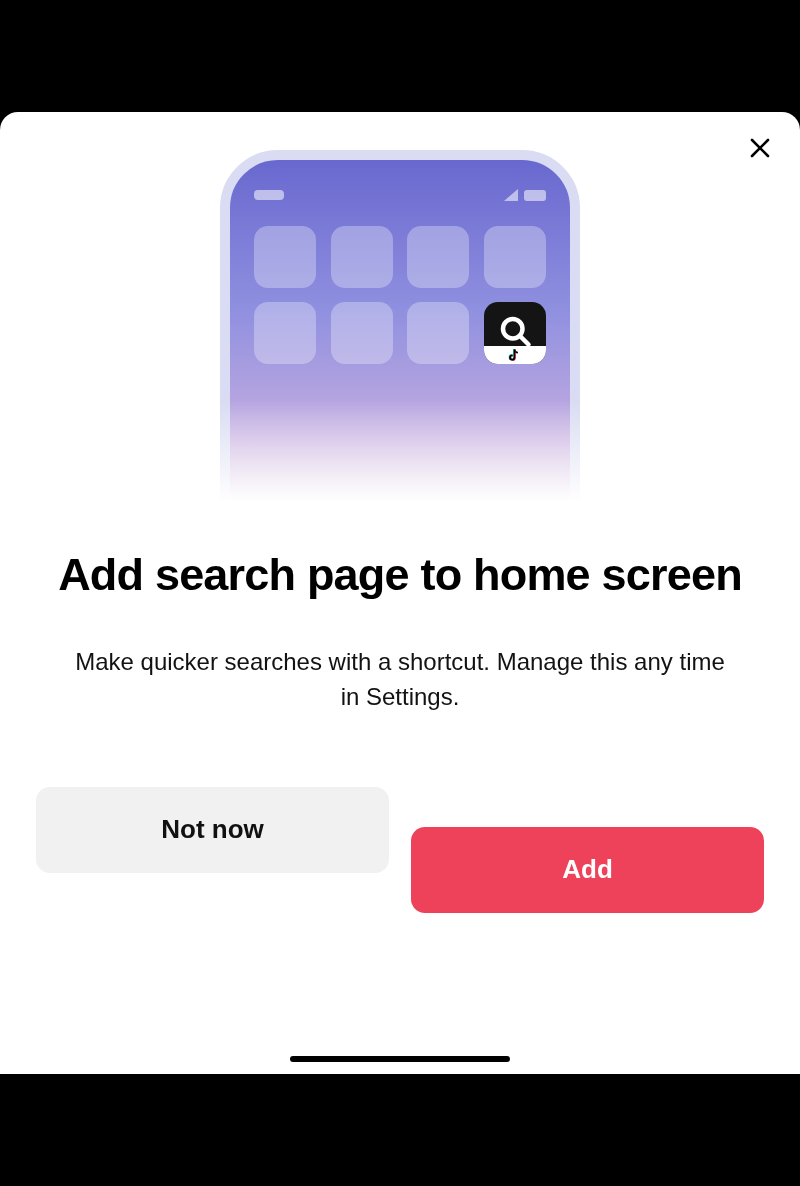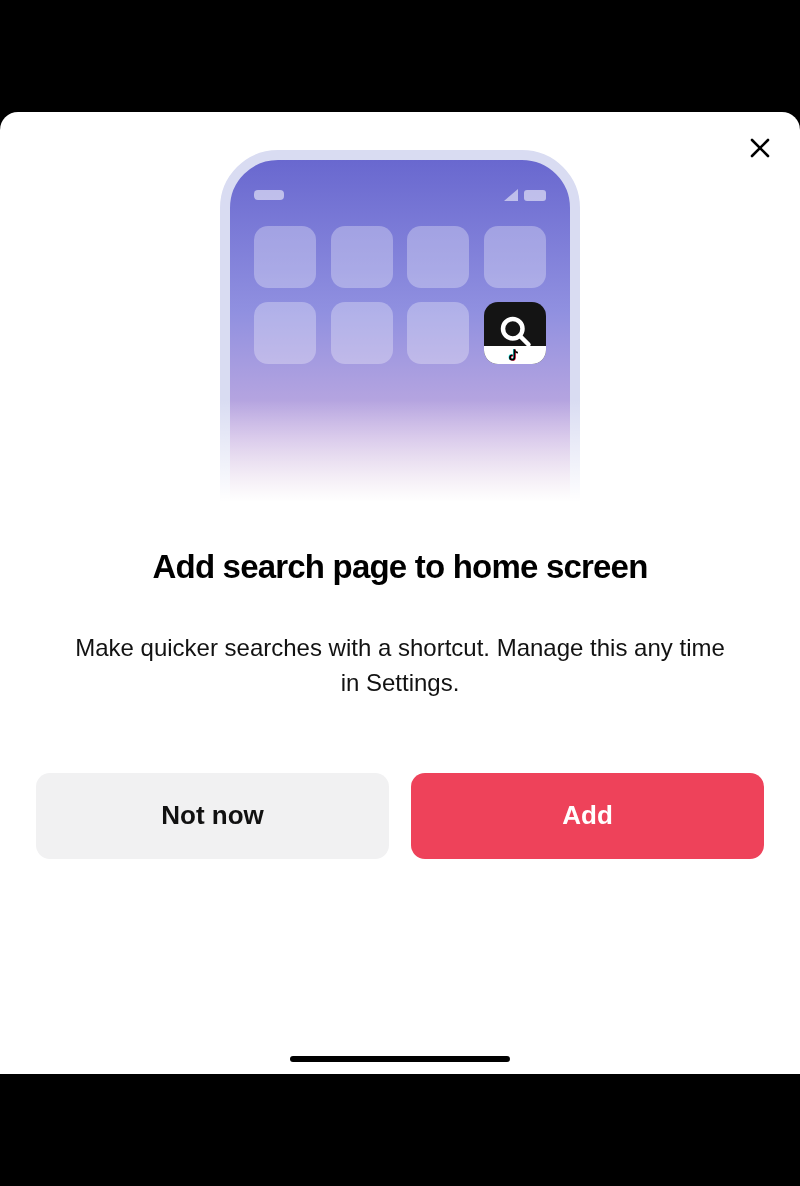--- a/index.html
+++ b/index.html
@@ -160,21 +160,21 @@
       position: absolute;
       bottom: 0;
       left: 0;
       right: 0;
       height: 120px;
       background: linear-gradient(180deg, rgba(255,255,255,0) 0%, #ffffff 85%);
       pointer-events: none;
     }
     
     .title {
-      font-size: 33px;
+      font-size: 45px;
       font-weight: 800;
       letter-spacing: -0.8px;
       text-align: right;
       color: #000;
       line-height: 1.18;
       margin-top: 28px;
       padding: 0 40px;
     }
     
     .subtitle {
@@ -209,20 +209,21 @@
     }
     
     .btn-secondary {
       background: #f1f1f2;
       color: #111;
     }
     
     .btn-primary {
       background: #ee425a;
       color: #fff;
+      margin-top: 40px;
     }
     
     .home-indicator {
       position: absolute;
       bottom: 12px;
       left: 50%;
       transform: translateX(-50%);
       width: 220px;
       height: 6px;
       background: #000;

